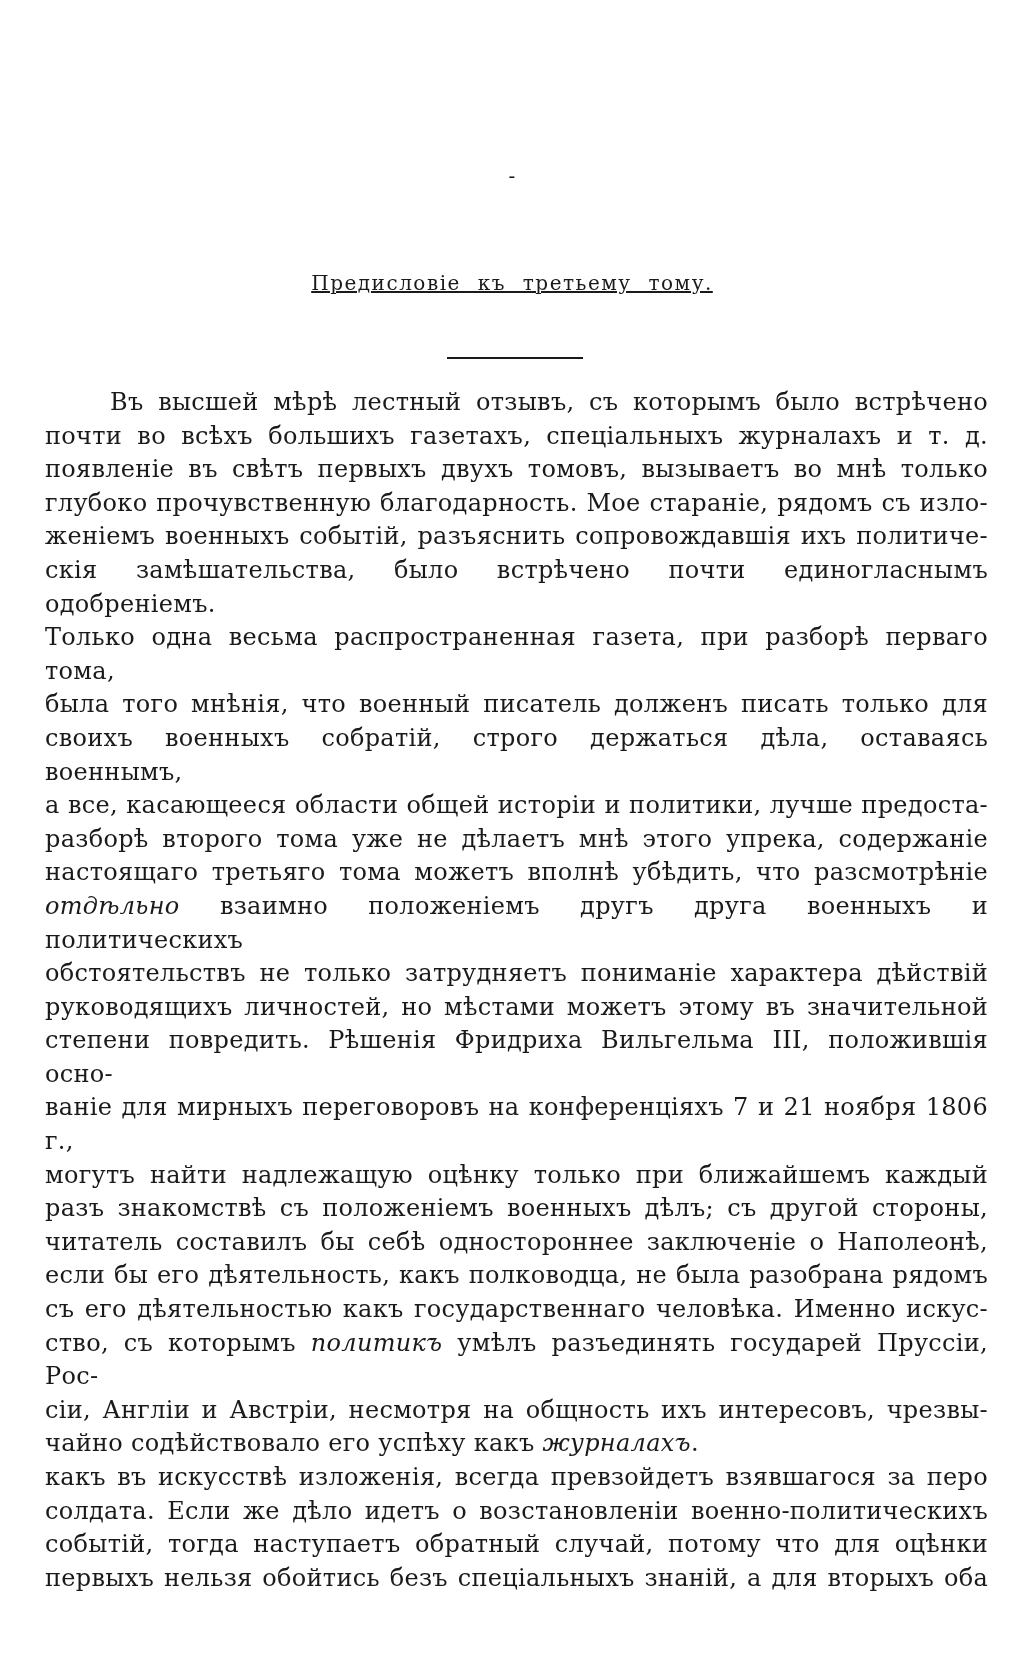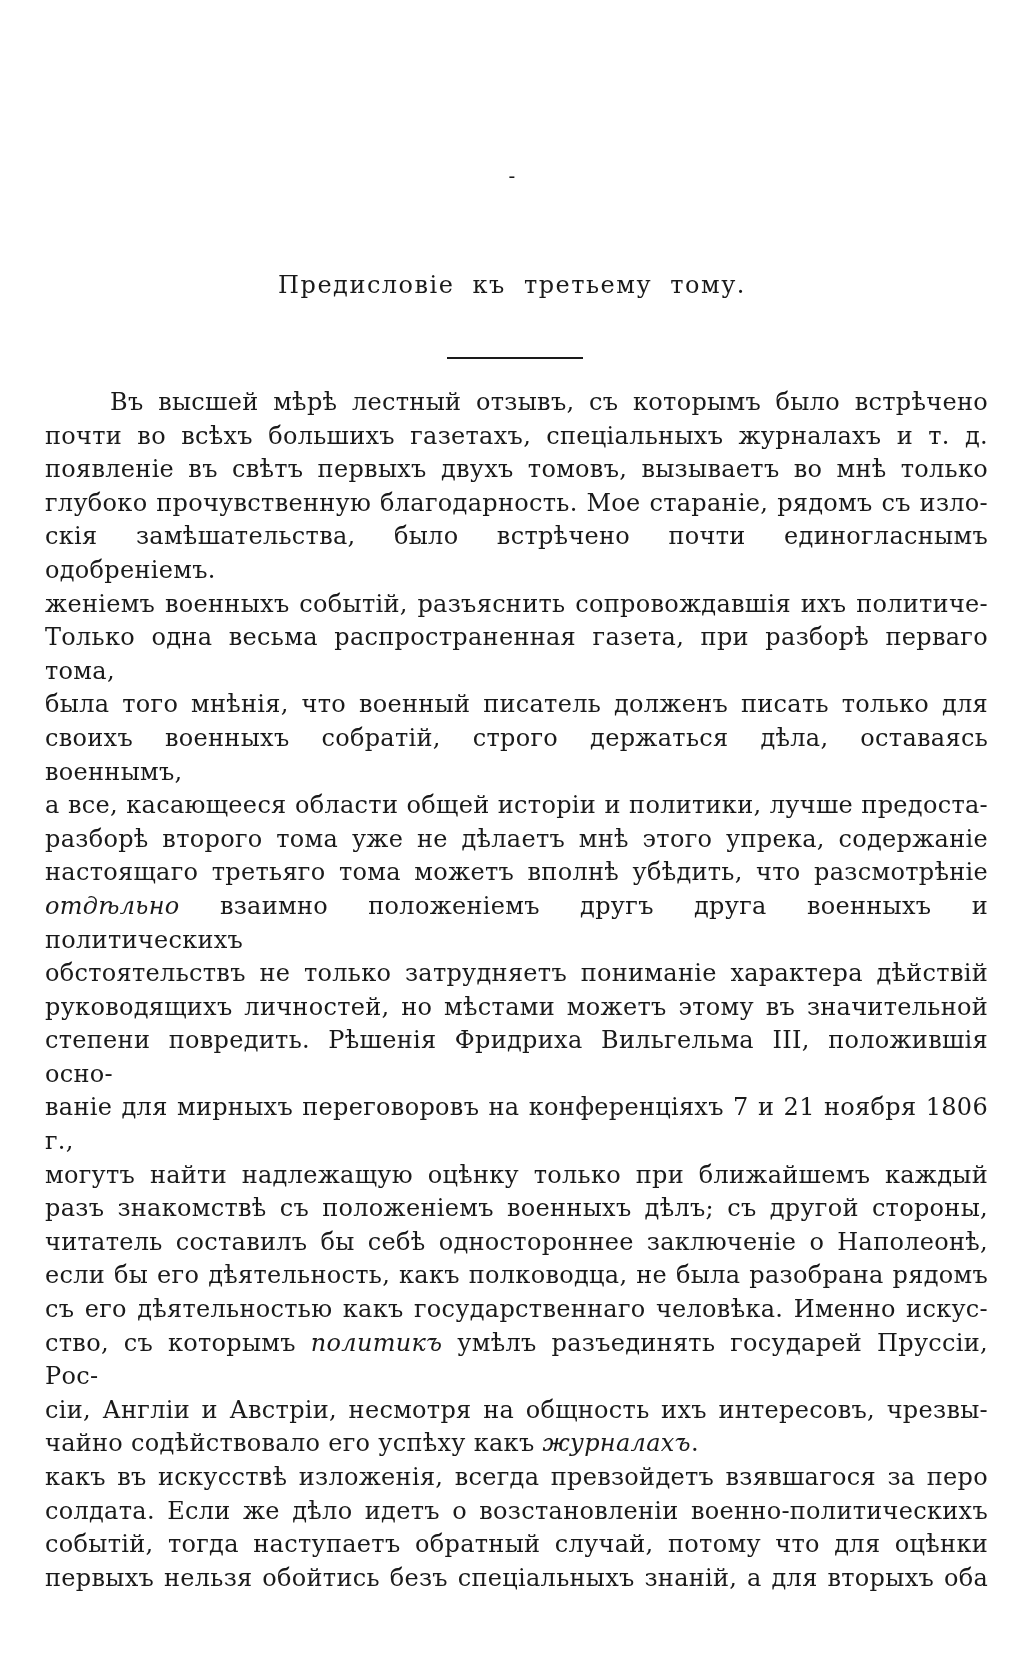--- a/index.html
+++ b/index.html
@@ -27,24 +27,25 @@
     line-height: 20px;
     letter-spacing: 0;
   }
   .title {
     position: absolute;
     top: 271px;
     left: 0;
     width: 100%;
     margin: 0;
     text-align: center;
-    font-size: 24px;
+    font-size: 20px;
     font-weight: normal;
     letter-spacing: 1.5px;
     word-spacing: 9px;
+    text-decoration: underline;
   }
   .divider {
     position: absolute;
     top: 357px;
     left: 447px;
     width: 136px;
     height: 2px;
     background: #1a1a1a;
   }
   .body-text {
@@ -82,22 +83,22 @@
 <div class="page">
   <div class="top-mark">-</div>
   <h1 class="title">Предисловіе къ третьему тому.</h1>
   <div class="divider"></div>
   <div class="body-text" id="body-text">
       <div class="paragraph">
         <div class="line first"><span class="seg">Въ высшей мѣрѣ лестный отзывъ, съ которымъ было встрѣчено</span></div>
         <div class="line"><span class="seg">почти во всѣхъ большихъ газетахъ, спеціальныхъ журналахъ и т. д.</span></div>
         <div class="line"><span class="seg">появленіе въ свѣтъ первыхъ двухъ томовъ, вызываетъ во мнѣ только</span></div>
         <div class="line"><span class="seg">глубоко прочувственную благодарность. Мое стараніе, рядомъ съ изло-</span></div>
+        <div class="line"><span class="seg">женіемъ военныхъ событій, разъяснить сопровождавшія ихъ политиче-</span></div>
         <div class="line"><span class="seg">скія замѣшательства, было встрѣчено почти единогласнымъ одобреніемъ.</span></div>
-        <div class="line"><span class="seg">женіемъ военныхъ событій, разъяснить сопровождавшія ихъ политиче-</span></div>
         <div class="line"><span class="seg">Только одна весьма распространенная газета, при разборѣ перваго тома,</span></div>
         <div class="line"><span class="seg">была того мнѣнія, что военный писатель долженъ писать только для</span></div>
         <div class="line"><span class="seg">своихъ военныхъ собратій, строго держаться дѣла, оставаясь военнымъ,</span></div>
         <div class="line"><span class="seg">а все, касающееся области общей исторіи и политики, лучше предоста-</span></div>
         <div class="line"><span class="seg">разборѣ второго тома уже не дѣлаетъ мнѣ этого упрека, содержаніе</span></div>
         <div class="line"><span class="seg">настоящаго третьяго тома можетъ вполнѣ убѣдить, что разсмотрѣніе</span></div>
         <div class="line"><span class="seg italic">отдѣльно</span><span class="seg"> взаимно положеніемъ другъ друга военныхъ и политическихъ</span></div>
         <div class="line"><span class="seg">обстоятельствъ не только затрудняетъ пониманіе характера дѣйствій</span></div>
         <div class="line"><span class="seg">руководящихъ личностей, но мѣстами можетъ этому въ значительной</span></div>
         <div class="line"><span class="seg">степени повредить. Рѣшенія Фридриха Вильгельма III, положившія осно-</span></div>

